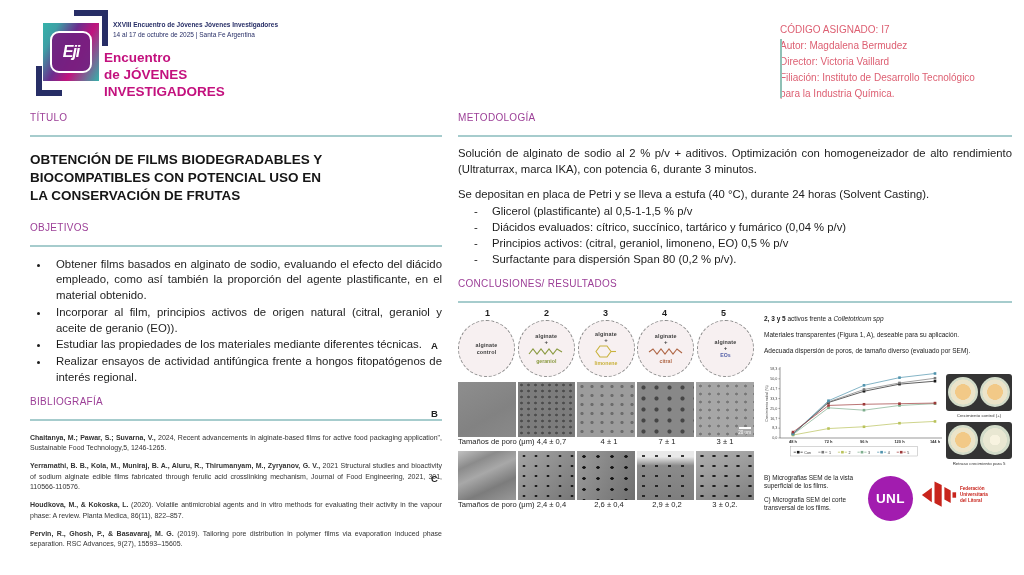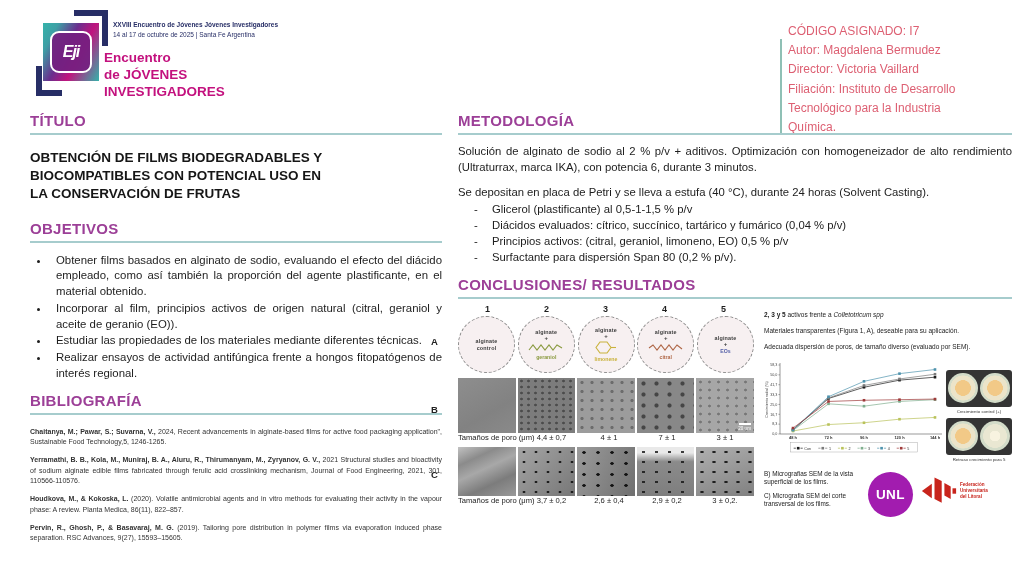--- a/index.html
+++ b/index.html
@@ -13,27 +13,27 @@
   
   .eji{position:absolute;left:36px;top:10px;width:72px;height:86px;}
   .eji-br-tr{position:absolute;right:0;top:0;width:34px;height:36px;border-top:6px solid var(--navy);border-right:6px solid var(--navy);}
   .eji-br-bl{position:absolute;left:0;bottom:0;width:26px;height:30px;border-bottom:6px solid var(--navy);border-left:6px solid var(--navy);}
   .eji-sq{position:absolute;left:7px;top:13px;width:56px;height:58px;background:linear-gradient(118deg,#35b3aa 0%,#3e9fa5 18%,#6a2f8e 42%,#c0147e 62%,#35b3aa 100%);display:flex;align-items:center;justify-content:center;}
   .eji-in{width:42px;height:42px;border-radius:9px;background:rgba(116,32,128,.92);border:2px solid #fff;display:flex;align-items:center;justify-content:center;}
   .eji-txt{color:#fff;font-weight:bold;font-style:italic;font-size:16px;letter-spacing:-1px;}
   .evt-small{position:absolute;left:113px;top:20px;font-size:6.5px;color:var(--navy);line-height:1.6;}
   .evt-small .b{font-weight:bold;}
   .evt-title{position:absolute;left:104px;top:50px;font-size:13.5px;font-weight:bold;color:var(--magenta);line-height:1.25;}
-  .code-block{position:absolute;left:780px;top:22px;width:205px;font-size:12px;line-height:1.6;color:var(--pink);padding-left:8px;}
+  .code-block{position:absolute;left:780px;top:22px;width:205px;font-size:10px;line-height:1.6;color:var(--pink);}
   .code-accent{position:absolute;left:0;top:17px;bottom:4px;width:2px;background:#8fc0b5;}
 
   
   .col-left{position:absolute;left:30px;top:112px;width:412px;}
   .col-right{position:absolute;left:458px;top:112px;width:554px;}
-  h2.sec-h{font-size:15px;font-weight:bold;color:var(--heading);letter-spacing:.3px;padding-bottom:4px;border-bottom:2.5px solid var(--rule);}
+  h2.sec-h{font-size:10px;font-weight:normal;color:var(--heading);letter-spacing:.3px;padding-bottom:12px;border-bottom:2.5px solid var(--rule);}
   .title-text{margin-top:14px;font-size:13.5px;font-weight:bold;line-height:1.35;color:#161616;}
   .obj-list{margin:10px 0 4px 20px;font-size:11.4px;line-height:1.38;text-align:justify;}
   .obj-list li{margin-bottom:1px;padding-left:6px;}
   .mt16{margin-top:16px;} .mt10{margin-top:10px;}
   .ref{font-size:7px;line-height:1.5;text-align:justify;margin-bottom:7.5px;color:#333;}
   .refs{margin-top:12px;}
   .met-p{font-size:11.3px;line-height:1.4;text-align:justify;margin-top:9px;}
   .adit-label{font-size:11.3px;margin-top:8px;}
   .adit-list{list-style:none;margin-top:2px;font-size:11.3px;line-height:1.4;}
   .adit-list li{position:relative;padding-left:34px;}
@@ -225,21 +225,21 @@
         </div>
 
         <div class="semrow rc">
           <div class="sem c1"></div>
           <div class="sem c2"></div>
           <div class="sem c3"></div>
           <div class="sem c4"></div>
           <div class="sem c5"></div>
         </div>
         <div class="caprow">
-          <span class="wide"><span>Tamaños de poro (μm)</span> <span>3,7 ± 0,2</span></span>
+          <span class="wide"><span>Tamaños de poro (μm)</span> <span>2,4 ± 0,4</span></span>
           <span class="cell">2,6 ± 0,4</span>
           <span class="cell">2,9 ± 0,2</span>
           <span class="cell">3 ± 0,2.</span>
         </div>
       </div>
 
       <div class="fig-right">
         <div class="findings">
           <p><b>2, 3 y 5</b><span> activos frente a </span><em>Colletotricum spp</em></p>
           <p>Materiales transparentes (Figura 1, A), deseable para su aplicación.</p>

